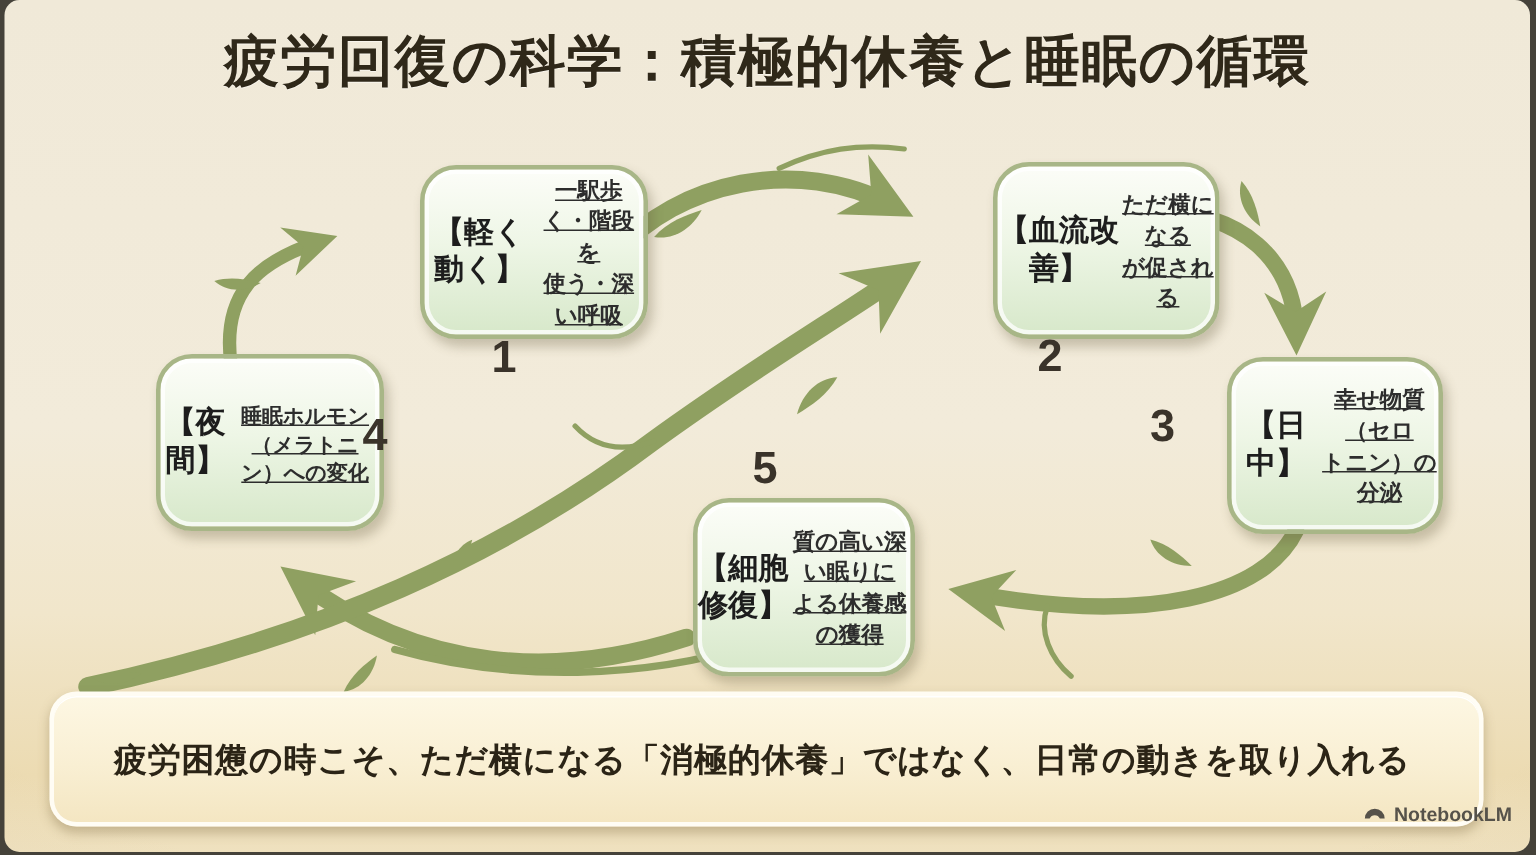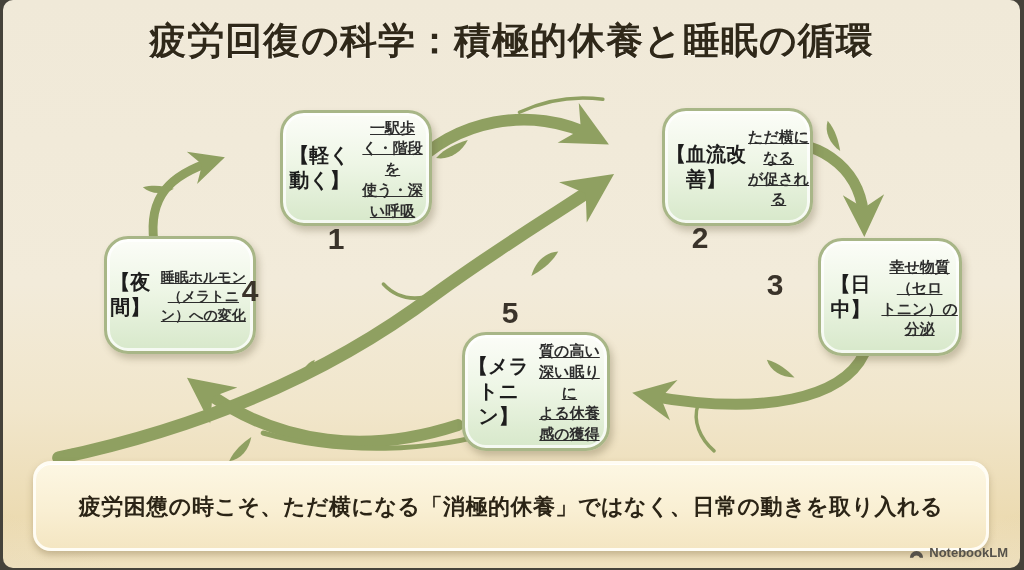--- a/index.html
+++ b/index.html
@@ -39,26 +39,26 @@
   .node-body.small{font-size:14px;}
   .step-num{
     position:absolute;z-index:2;width:30px;text-align:center;
     font-size:30px;font-weight:800;color:#3a332a;
   }
   .banner{
     position:absolute;left:30px;right:31px;top:461px;height:84px;z-index:3;
     border-radius:18px;border:3px solid rgba(255,253,245,0.95);
     background:linear-gradient(180deg,#fdf7e3 0%,#f9efd3 55%,#f4e6c2 100%);
     box-shadow:0 4px 7px rgba(130,110,70,0.38), inset 0 1px 0 #ffffff;
-    display:flex;flex-direction:column;align-items:center;justify-content:center;
+    display:flex;flex-direction:column;justify-content:center;padding-left:40px;
   }
   .banner-line{font-size:22px;font-weight:800;color:#2b2416;line-height:1.5;letter-spacing:0.5px;white-space:nowrap;}
   .attribution{
-    position:absolute;right:12px;bottom:8px;z-index:4;
-    display:flex;align-items:center;gap:4px;
+    position:absolute;right:12px;bottom:18px;z-index:4;
+    display:flex;align-items:flex-start;gap:4px;
     color:#56524a;font-size:13px;font-weight:700;
   }
   .attribution svg{display:block;}
 </style>
 </head>
 <body>
 
 <div class="frame">
   <div class="slide">
 
@@ -115,21 +115,21 @@
 トニン）の分泌</div>
     </div>
 
     <div class="node" style="left:86px;top:236px;width:146px;height:112px">
       <div class="node-title">【夜間】</div>
       <div class="node-body small" style="width:170px">睡眠ホルモン
 （メラトニン）への変化</div>
     </div>
 
     <div class="node" style="left:444px;top:332px;width:142px;height:113px">
-      <div class="node-title">【メラトニン】</div>
+      <div class="node-title">【細胞修復】</div>
       <div class="node-body" style="width:160px">質の高い深い眠りに
 よる休養感の獲得</div>
     </div>
 
     <div class="step-num" style="left:318px;top:222px">1</div>
     <div class="step-num" style="left:682px;top:221px">2</div>
     <div class="step-num" style="left:757px;top:268px">3</div>
     <div class="step-num" style="left:232px;top:274px">4</div>
     <div class="step-num" style="left:492px;top:296px">5</div>
 

